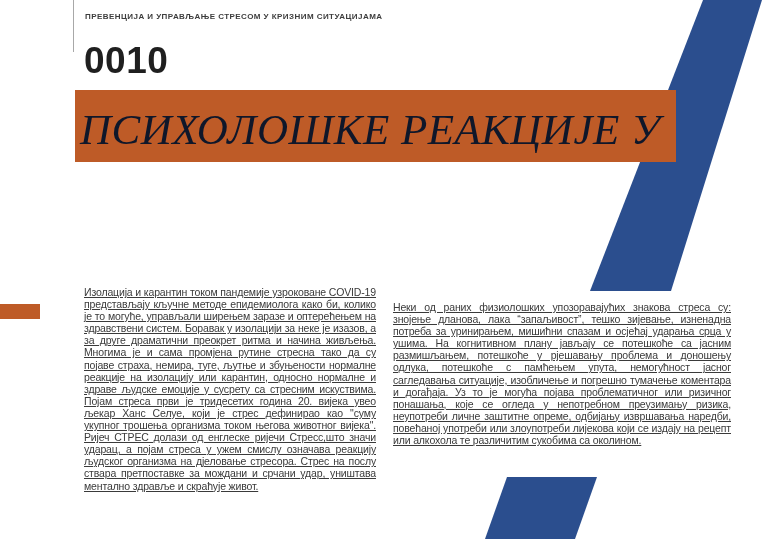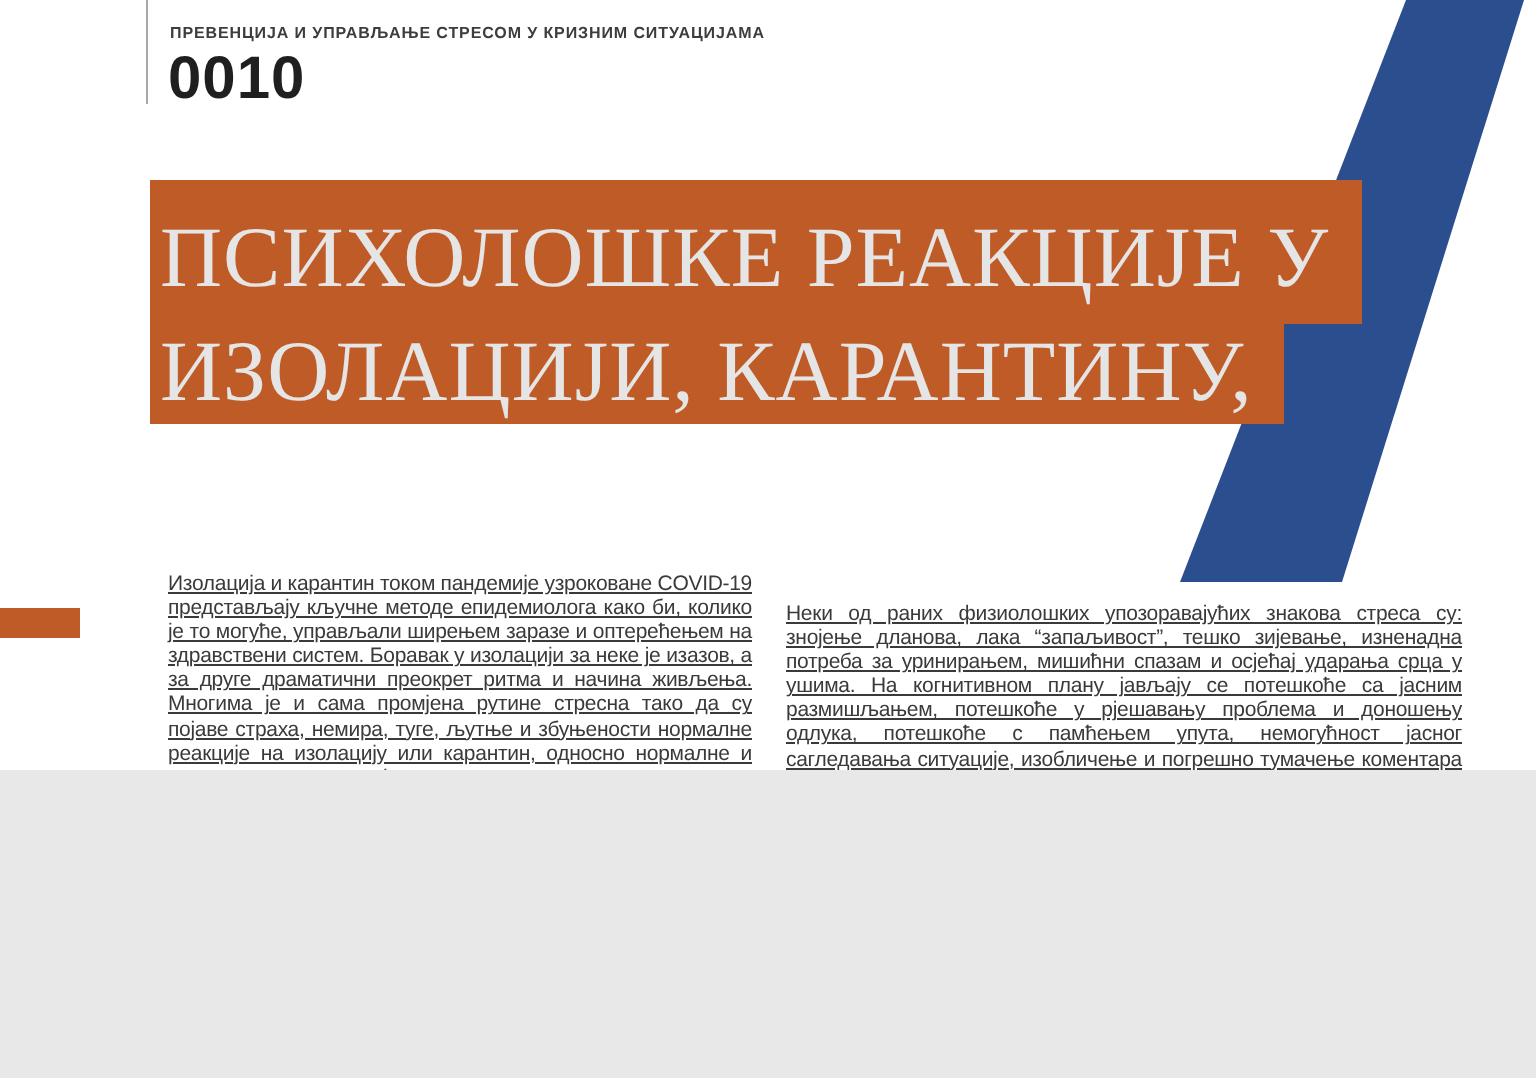--- a/index.html
+++ b/index.html
@@ -1,48 +1,49 @@
 <!DOCTYPE html>
 <html><head>
 <meta charset="utf-8">
 <style>
   html,body{margin:0;padding:0;background:#e8e8e8;}
   .page{
     position:relative;
-    width:768px;height:385px;
+    width:768px;height:539px;
     background:#ffffff;
     overflow:hidden;
     font-family:"Liberation Sans", sans-serif;
   }
   .deco-svg{position:absolute;left:0;top:0;width:768px;height:539px;pointer-events:none;}
   .header-rule{
     position:absolute;left:73px;top:0;width:1px;height:52px;background:#a8a8a8;
   }
   .kicker{
     position:absolute;left:85px;top:12px;
     font-size:8px;font-weight:700;letter-spacing:0.45px;
     color:#3d3d3d;white-space:nowrap;
   }
   .page-number{
-    position:absolute;left:84px;top:23px;
-    font-size:30px;font-weight:700;letter-spacing:0.5px;
+    position:absolute;left:84px;top:40px;
+    font-size:37px;font-weight:700;letter-spacing:0.5px;
     color:#1f1f1f;
   }
   .title-banner{
     position:absolute;left:75px;top:90px;
   }
   .title-line{
     display:table;
     background:#be5b27;
-    color:#e5e5e5;
+    color:#0f172a;
     font-family:"Liberation Serif", serif;
     font-size:43px;line-height:48px;
     letter-spacing:0.5px;
     white-space:nowrap;
     padding:1px 16px 1px 5px;
+    font-style:italic;
   }
   .title-line.first{padding-top:16px;padding-bottom:8px;}
   .title-line.last{padding-top:3px;padding-bottom:4px;}
   .body-col{
     position:absolute;
     font-size:10.5px;line-height:12.1px;
     letter-spacing:-0.15px;
     color:#3a3a3a;
     text-align:justify;
     text-decoration:underline;
@@ -62,20 +63,19 @@
   </svg>
 
   <div class="header-rule"></div>
 
   <div class="kicker">ПРЕВЕНЦИЈА И УПРАВЉАЊЕ СТРЕСОМ У КРИЗНИМ СИТУАЦИЈАМА</div>
 
   <div class="page-number">0010</div>
 
   <div class="title-banner">
     <div class="title-line first">ПСИХОЛОШКЕ РЕАКЦИЈЕ У</div>
-    <div class="title-line">ИЗОЛАЦИЈИ, КАРАНТИНУ,</div>
   </div>
 
   <div class="body-col left">Изолација и карантин током пандемије узроковане COVID-19 представљају кључне методе епидемиолога како би, колико је то могуће, управљали ширењем заразе и оптерећењем на здравствени систем. Боравак у изолацији за неке је изазов, а за друге драматични преокрет ритма и начина живљења. Многима је и сама промјена рутине стресна тако да су појаве страха, немира, туге, љутње и збуњености нормалне реакције на изолацију или карантин, односно нормалне и здраве људске емоције у сусрету са стресним искуствима. Појам стреса први је тридесетих година 20. вијека увео љекар Ханс Селуе, који је стрес дефинирао као "суму укупног трошења организма током његова животног вијека". Ријеч СТРЕС долази од енглеске ријечи Стресс,што значи ударац, а појам стреса у ужем смислу означава реакцију људског организма на дјеловање стресора. Стрес на послу ствара претпоставке за мождани и срчани удар, уништава ментално здравље и скраћује живот.</div>
 
   <div class="body-col right">Неки од раних физиолошких упозоравајућих знакова стреса су: знојење дланова, лака “запаљивост”, тешко зијевање, изненадна потреба за уринирањем, мишићни спазам и осјећај ударања срца у ушима. На когнитивном плану јављају се потешкоће са јасним размишљањем, потешкоће у рјешавању проблема и доношењу одлука, потешкоће с памћењем упута, немогућност јасног сагледавања ситуације, изобличење и погрешно тумачење коментара и догађаја. Уз то је могућа појава проблематичног или ризичног понашања, које се огледа у непотребном преузимању ризика, неупотреби личне заштитне опреме, одбијању извршавања наредби, повећаној употреби или злоупотреби лијекова који се издају на рецепт или алкохола те различитим сукобима са околином.</div>
 
 </div>
 
 </body></html>

